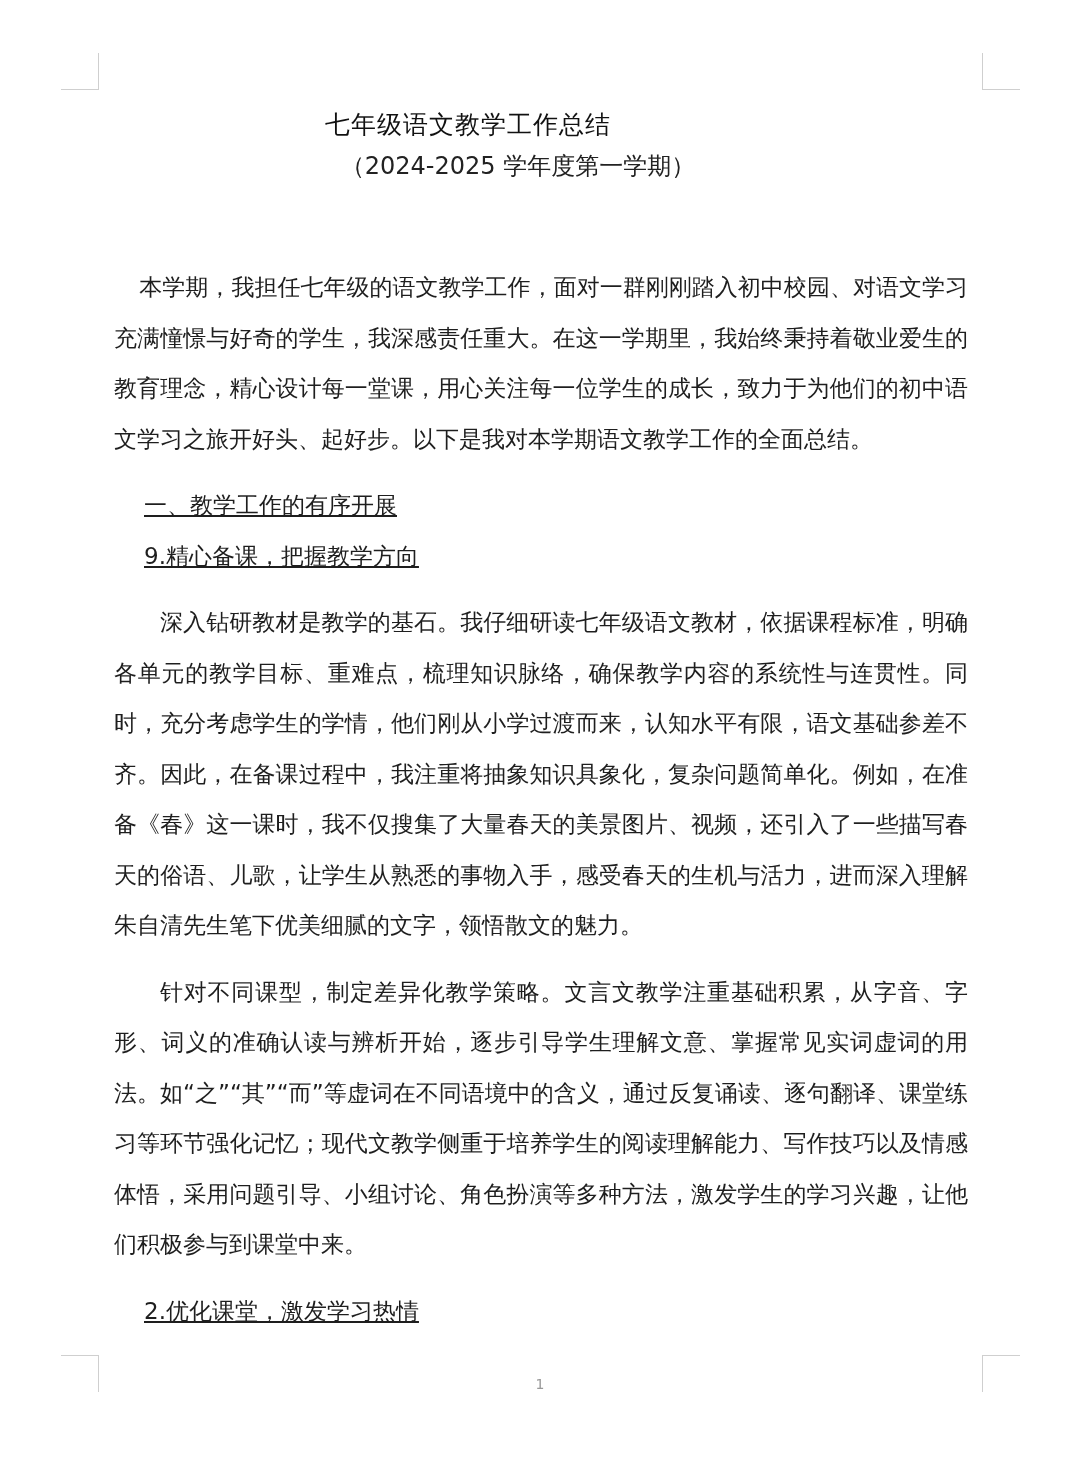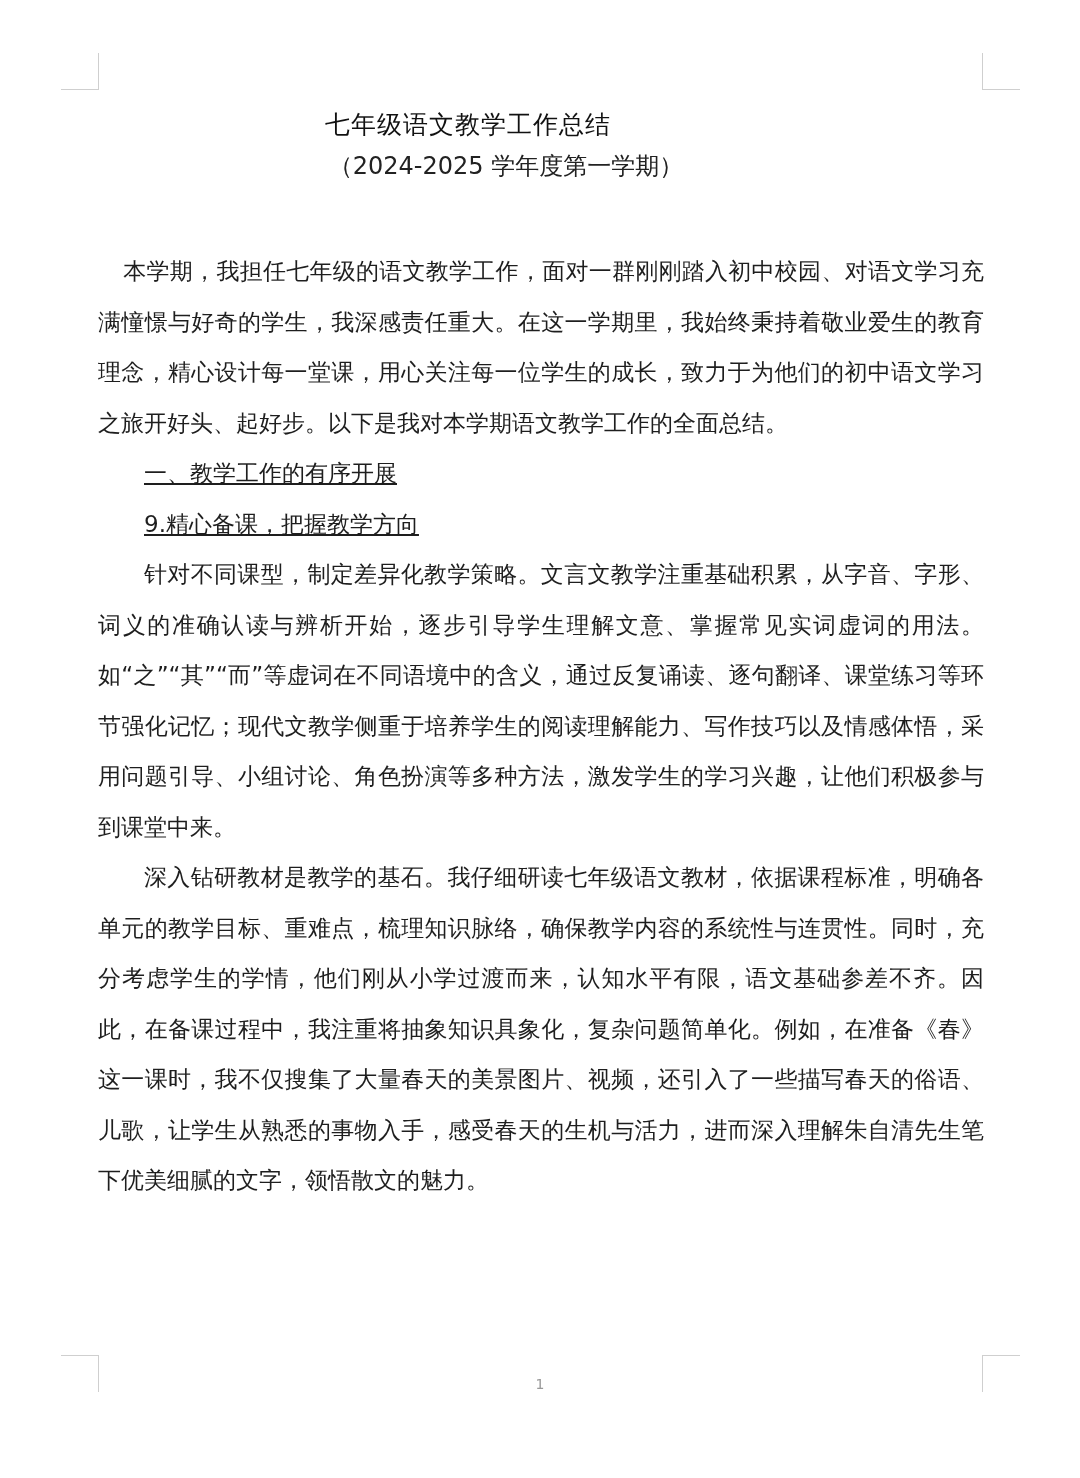--- a/index.html
+++ b/index.html
@@ -6,26 +6,26 @@
   body { width: 1080px; height: 1478px; position: relative; overflow: hidden;
          font-family: "DejaVu Sans", "Liberation Sans", sans-serif; color: #1a1a1a; }
   .corner { position: absolute; border-color: #cfcfcf; border-style: solid; border-width: 0; }
   .c-tl { left: 61px; top: 53px; width: 37px; height: 36px; border-right-width: 1.5px; border-bottom-width: 1.5px; }
   .c-tr { left: 982px; top: 53px; width: 37px; height: 36px; border-left-width: 1.5px; border-bottom-width: 1.5px; }
   .c-bl { left: 61px; top: 1355px; width: 37px; height: 36px; border-right-width: 1.5px; border-top-width: 1.5px; }
   .c-br { left: 982px; top: 1355px; width: 37px; height: 36px; border-left-width: 1.5px; border-top-width: 1.5px; }
 
   .title { position: absolute; top: 98px; left: 0; width: 936px; text-align: center;
            font-size: 25px; font-weight: normal; letter-spacing: 1px; color: #111; margin-top: 10px; }
-  .subtitle { position: absolute; top: 150px; left: 4px; width: 1004px; text-align: center;
+  .subtitle { position: absolute; top: 150px; left: 16px; width: 1004px; text-align: center;
               font-size: 24px; color: #222; }
 
   .body-text { position: absolute; top: 246px; left: 98px; width: 886px; font-size: 23px;
                line-height: 50.5px; color: #1e1e1e; }
-  .para { margin: 0; text-indent: 2em; text-align: justify; text-align-last: left; }
+  .para { margin: 16px; text-indent: 2em; text-align: justify; text-align-last: left; }
   .para.first { text-indent: 1.1em; }
   .heading { margin: 0; text-indent: 2em; text-decoration: underline; }
 
   .page-num { position: absolute; top: 1376px; left: 0; width: 1080px; text-align: center;
               font-size: 14px; color: #999; }
 </style>
 </head>
 <body>
 
 <div class="corner c-tl"></div>
@@ -33,17 +33,18 @@
 <div class="corner c-bl"></div>
 <div class="corner c-br"></div>
 
 <div class="title">七年级语文教学工作总结</div>
 <div class="subtitle">（2024-2025 学年度第一学期）</div>
 
 <div class="body-text">
   <p class="para first">本学期，我担任七年级的语文教学工作，面对一群刚刚踏入初中校园、对语文学习充满憧憬与好奇的学生，我深感责任重大。在这一学期里，我始终秉持着敬业爱生的教育理念，精心设计每一堂课，用心关注每一位学生的成长，致力于为他们的初中语文学习之旅开好头、起好步。以下是我对本学期语文教学工作的全面总结。</p>
   <p class="heading">一、教学工作的有序开展</p>
   <p class="heading">9.精心备课，把握教学方向</p>
+  <p class="para">深入钻研教材是教学的基石。我仔细研读七年级语文教材，依据课程标准，明确各单元的教学目标、重难点，梳理知识脉络，确保教学内容的系统性与连贯性。同时，充分考虑学生的学情，他们刚从小学过渡而来，认知水平有限，语文基础参差不齐。因此，在备课过程中，我注重将抽象知识具象化，复杂问题简单化。例如，在准备《春》这一课时，我不仅搜集了大量春天的美景图片、视频，还引入了一些描写春天的俗语、儿歌，让学生从熟悉的事物入手，感受春天的生机与活力，进而深入理解朱自清先生笔下优美细腻的文字，领悟散文的魅力。</p>
   <p class="para">针对不同课型，制定差异化教学策略。文言文教学注重基础积累，从字音、字形、词义的准确认读与辨析开始，逐步引导学生理解文意、掌握常见实词虚词的用法。如“之”“其”“而”等虚词在不同语境中的含义，通过反复诵读、逐句翻译、课堂练习等环节强化记忆；现代文教学侧重于培养学生的阅读理解能力、写作技巧以及情感体悟，采用问题引导、小组讨论、角色扮演等多种方法，激发学生的学习兴趣，让他们积极参与到课堂中来。</p>
-  <p class="para">深入钻研教材是教学的基石。我仔细研读七年级语文教材，依据课程标准，明确各单元的教学目标、重难点，梳理知识脉络，确保教学内容的系统性与连贯性。同时，充分考虑学生的学情，他们刚从小学过渡而来，认知水平有限，语文基础参差不齐。因此，在备课过程中，我注重将抽象知识具象化，复杂问题简单化。例如，在准备《春》这一课时，我不仅搜集了大量春天的美景图片、视频，还引入了一些描写春天的俗语、儿歌，让学生从熟悉的事物入手，感受春天的生机与活力，进而深入理解朱自清先生笔下优美细腻的文字，领悟散文的魅力。</p>
+  <p class="heading">2.优化课堂，激发学习热情</p>
 </div>
 
 <div class="page-num">1</div>
 
 </body></html>

